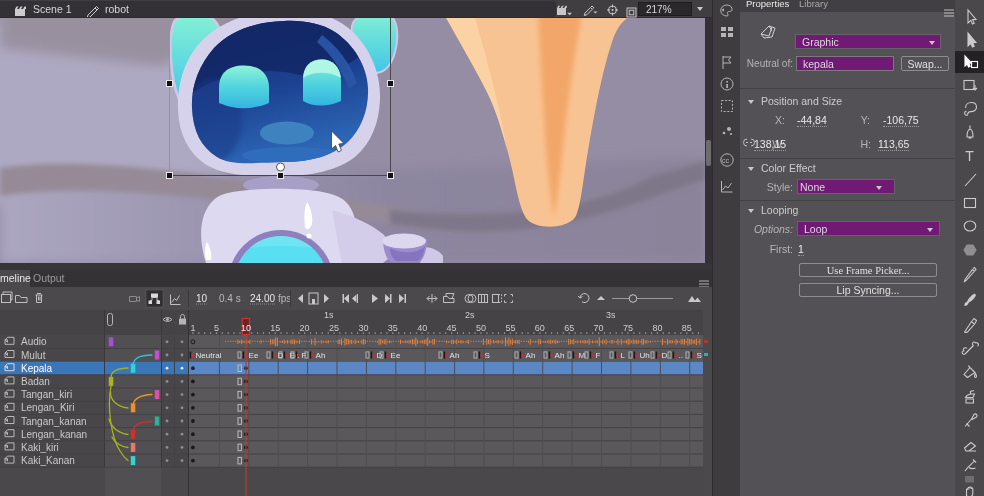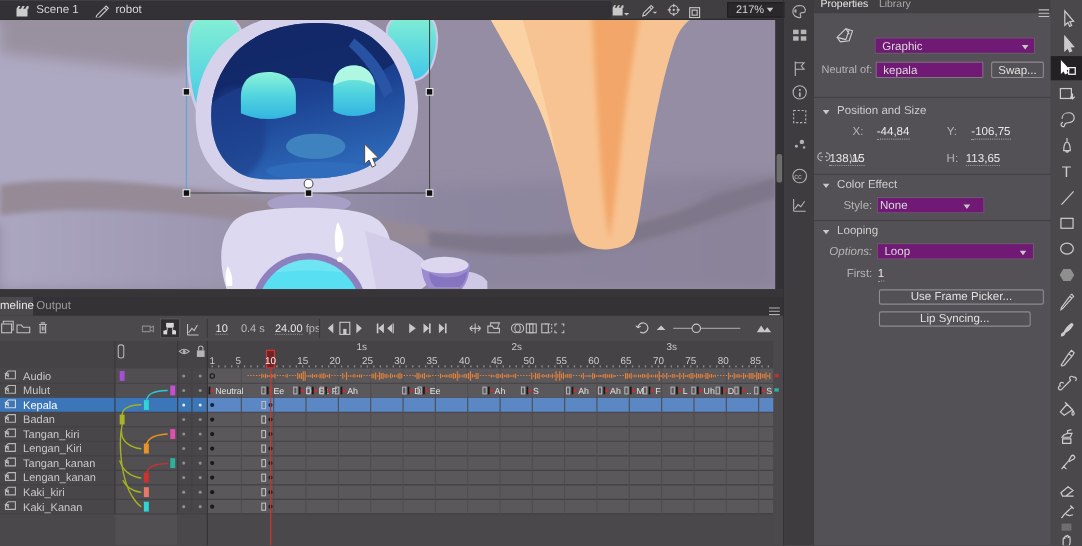--- a/index.html
+++ b/index.html
@@ -1,21 +1,21 @@
 <!DOCTYPE html>
 <html><head>
 <meta charset="utf-8">
 <style>
   html,body{margin:0;padding:0;}
   body{width:984px;height:496px;overflow:hidden;background:#4b494c;
        font-family:"Liberation Sans",sans-serif;position:relative;}
   .abs{position:absolute;}
   #topbar{left:0;top:0;width:712px;height:18px;background:#403e41;border-bottom:1px solid #2c2a2d;box-sizing:border-box;}
   #crumb{left:0;top:1px;width:556px;height:16px;background:#333135;border-radius:0 3px 3px 0;}
-  #zoombox{left:638px;top:2px;width:54px;height:14px;background:#2a282b;border:1px solid #1f1d20;color:#d8d8d8;font-size:10px;line-height:13px;text-align:left;padding-left:7px;box-sizing:border-box;margin-left:23px;}
+  #zoombox{left:638px;top:2px;width:54px;height:14px;background:#2a282b;border:1px solid #1f1d20;color:#d8d8d8;font-size:10px;line-height:13px;text-align:left;padding-left:7px;box-sizing:border-box;}
   #canvas{left:0;top:18px;width:705px;height:245px;overflow:hidden;}
   #vscroll{left:705px;top:18px;width:7px;height:245px;background:#333135;}
   #vthumb{left:706px;top:140px;width:5px;height:26px;background:#6d6d6d;border-radius:2px;}
   #canvedge{left:0;top:263px;width:712px;height:7px;background:#373538;}
   #tltabs{left:0;top:270px;width:712px;height:17px;background:#343235;}
   .tab{height:17px;font-size:10.5px;line-height:17px;color:#9a9a9a;position:absolute;}
   #tabTimeline{left:0;top:270px;width:30px;background:#4b494c;color:#e8e8e8;}
   #tlmenu{left:699px;top:274px;}
   #iconstrip{left:712px;top:0;width:28px;height:496px;border-left:1px solid #2e2c2f;border-right:1px solid #2e2c2f;box-sizing:border-box;}
   #tools{left:955px;top:0;width:29px;height:496px;}
@@ -883,21 +883,21 @@
 <div class="pdrop" style="left:797px;top:179px;width:98px;height:15px;line-height:14px;padding-left:2px;">None</div>
 <div class="abs" style="left:876px;top:186px;width:0;height:0;border-left:3.5px solid transparent;border-right:3.5px solid transparent;border-top:4.5px solid #c8c8c8;"></div>
 <div class="sep" style="left:740px;top:200px;width:215px;"></div>
 <div class="abs" style="left:748px;top:209px;width:0;height:0;border-left:3.5px solid transparent;border-right:3.5px solid transparent;border-top:4.5px solid #c8c8c8;"></div>
 <div class="abs phead" style="left:761px;top:204px;">Looping</div>
 <div class="plabel" style="left:740px;top:223px;width:53px;font-style:italic;">Options:</div>
 <div class="pdrop" style="left:797px;top:221px;width:143px;height:15px;line-height:14px;padding-left:6px;">Loop</div>
 <div class="abs" style="left:927px;top:228px;width:0;height:0;border-left:3.5px solid transparent;border-right:3.5px solid transparent;border-top:4.5px solid #c8c8c8;"></div>
 <div class="plabel" style="left:740px;top:243px;width:53px;">First:</div>
 <div class="pval" style="left:798px;top:243px;">1</div>
-<div class="pbtn" style="left:799px;top:263px;width:150px;height:14px;line-height:13px;">Use Frame Picker...</div>
+<div class="pbtn" style="left:799px;top:263px;width:138px;height:14px;line-height:13px;font-family:Liberation Serif, serif;">Use Frame Picker...</div>
 <div class="pbtn" style="left:799px;top:283px;width:138px;height:14px;line-height:13px;">Lip Syncing...</div>
 
 <div class="abs" id="tools">
 <svg width="29" height="496" viewBox="0 0 29 496" xmlns="http://www.w3.org/2000/svg" font-family="Liberation Sans, sans-serif">
 <rect width="29" height="496" fill="#4a484b"></rect>
 <rect x="0" y="51" width="29" height="22" fill="#232124"></rect>
 <g transform="translate(15,17)" stroke="#cbcbcb" fill="none" stroke-width="1.1">
         <path d="M-2,-7 L-2,6 L0.8,3.4 L2.4,7 L4.2,6.2 L2.6,2.6 L6,2.4 Z"></path>
       </g>
 <g transform="translate(15,40)" stroke="#cbcbcb" fill="none" stroke-width="1.1">

